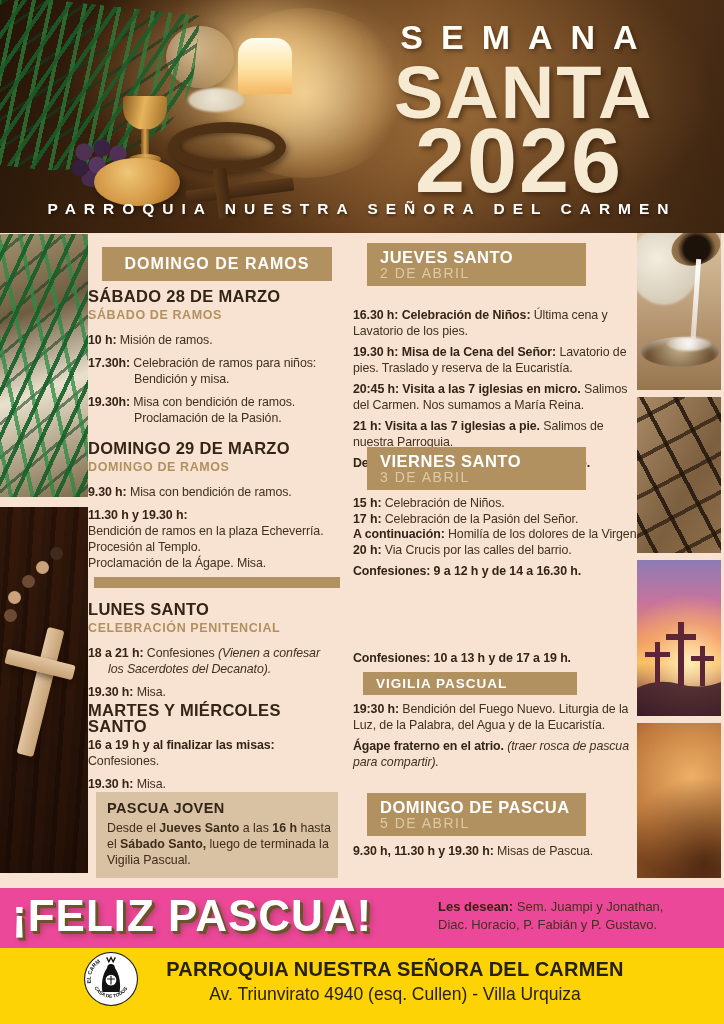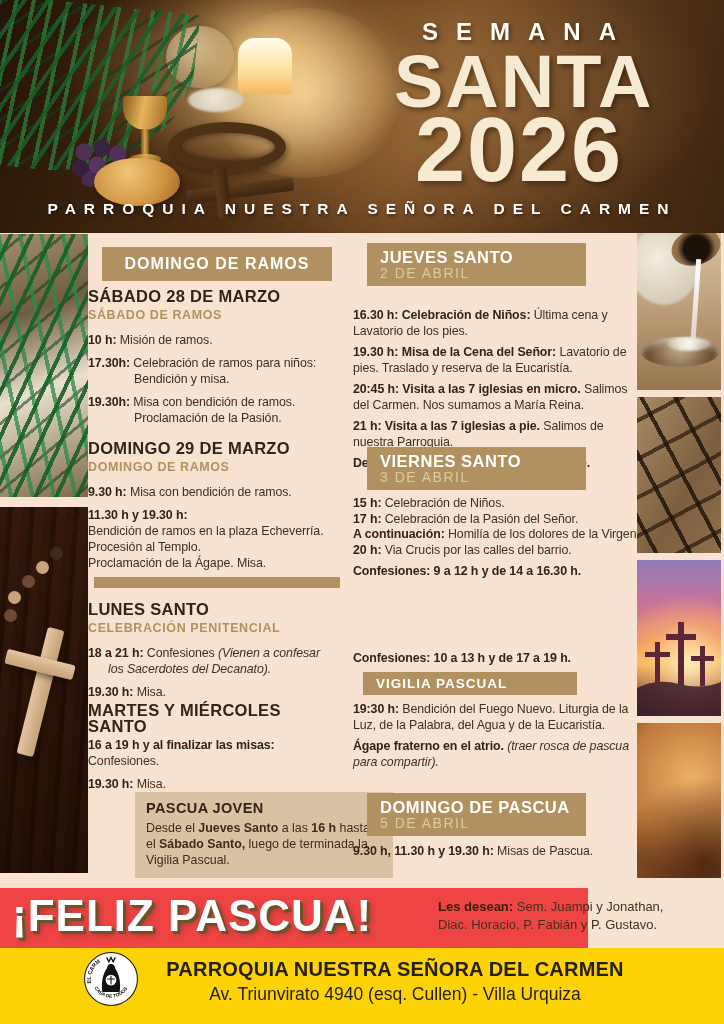--- a/index.html
+++ b/index.html
@@ -47,21 +47,21 @@
   .h-cross{left:186px;top:166px;width:110px;height:50px;transform:rotate(-7deg);}
   .h-beam{position:absolute;left:0;top:18px;width:108px;height:13px;background:linear-gradient(#5c3a1b,#3f2611);border-radius:2px;}
   .h-beam2{position:absolute;left:30px;top:0;width:13px;height:50px;background:linear-gradient(90deg,#5c3a1b,#3f2611);border-radius:2px;}
   .h-palm{left:-18px;top:4px;width:210px;height:170px;transform:rotate(6deg);opacity:.95;
     background:
       repeating-linear-gradient(118deg,transparent 0 9px,rgba(26,94,42,.9) 9px 13px,transparent 13px 20px),
       repeating-linear-gradient(96deg,transparent 0 7px,rgba(46,125,58,.8) 7px 11px,transparent 11px 17px),
       repeating-linear-gradient(140deg,transparent 0 12px,rgba(18,61,30,.65) 12px 15px,transparent 15px 24px);
     border-radius:0 0 70% 0;}
   .hero-title{position:absolute;right:80px;top:18px;width:250px;text-align:center;color:#f7ead3;}
-  .ht1{font-size:24px;font-weight:bold;letter-spacing:18px;margin-right:-18px;color:#fffdf6;
+  .ht1{font-size:34px;font-weight:bold;letter-spacing:18px;margin-right:-18px;color:#fffdf6;
     text-shadow:2px 2px 4px rgba(40,20,5,.55);}
   .ht2{font-size:74px;font-weight:bold;letter-spacing:2px;line-height:60px;margin-top:6px;
     text-shadow:3px 3px 5px rgba(40,20,5,.5);}
   .ht3{font-size:90px;font-weight:bold;letter-spacing:2px;line-height:72px;margin-top:2px;
     text-shadow:3px 3px 5px rgba(40,20,5,.5);}
   .hero-parish{position:absolute;left:0;top:200px;width:724px;text-align:center;color:#ffffff;
     font-size:15.5px;font-weight:bold;letter-spacing:8px;text-shadow:1px 2px 3px rgba(30,15,5,.6);}
 
   
   .simg{position:absolute;overflow:hidden;}
@@ -104,35 +104,35 @@
     font-size:16px;font-weight:bold;letter-spacing:1px;text-align:center;line-height:34px;}
   .sec{position:absolute;left:88px;width:248px;color:#42301f;font-size:12.4px;line-height:16px;letter-spacing:-0.1px;}
   .sec p{margin:0 0 7px 0;}
   .sec-title{font-size:16.5px;font-weight:bold;color:#332416;letter-spacing:.3px;margin:0 0 3px 0;}
   .sec-sub{font-size:12.5px;font-weight:bold;color:#b29160;letter-spacing:.6px;margin:0 0 9px 0;}
   .sec b,.rsec b{color:#332416;}
   .hang{padding-left:46px;text-indent:-46px;}
   .hang20{padding-left:20px;text-indent:-20px;}
   .blk{margin:0 !important;}
   .divider{left:94px;top:577px;width:246px;height:11px;background:#b29160;}
-  .box-pj{left:96px;top:792px;width:226px;background:#d9c2a3;padding:8px 21px 10px 11px;
-    color:#3d2c1c;font-size:12.4px;line-height:16px;margin-left:39px;}
+  .box-pj{left:96px;top:792px;width:226px;background:#d9c2a3;padding:8px 5px 10px 11px;
+    color:#3d2c1c;font-size:12.4px;line-height:16px;}
   .box-pj h3{margin:0 0 4px 0;font-size:14.5px;letter-spacing:.4px;color:#33241a;}
 
   .rhdr{left:367px;width:206px;background:#b29160;color:#fff;padding:5px 0 5px 13px;}
   .rhdr .t{font-size:16.5px;font-weight:bold;letter-spacing:.5px;line-height:18px;}
   .rhdr .d{font-size:14px;color:#ddc9a3;letter-spacing:1.5px;line-height:15px;}
   .rsec{position:absolute;left:353px;width:290px;color:#42301f;font-size:12.4px;line-height:15.5px;letter-spacing:-0.1px;}
   .rsec p{margin:0 0 6px 0;}
   .vig-hdr{left:363px;top:672px;width:214px;background:#b29160;color:#fff;font-size:13.5px;
     font-weight:bold;letter-spacing:1px;padding:4px 0 4px 13px;box-sizing:border-box;}
   .ital{font-style:italic;}
 
   
-  .band{left:0;top:888px;width:588px;height:60px;background:#ef4444;text-decoration:underline;}
+  .band{left:0;top:888px;width:724px;height:60px;background:#ec4899;text-decoration:underline;}
   .feliz{position:absolute;left:12px;top:3px;color:#fff;font-size:44px;font-weight:bold;letter-spacing:1px;
     text-shadow:2px 2px 0 #6d5329,3px 3px 0 #6d5329,4px 4px 6px rgba(60,40,15,.4);}
   .desean{position:absolute;left:438px;top:10px;width:275px;color:#43311a;font-size:13px;line-height:18px;}
   .desean b{color:#33240f;}
   .footer{left:0;top:948px;width:724px;height:76px;background:#fdd305;}
   .logo{position:absolute;left:84px;top:952px;width:54px;height:54px;}
   .ftext{position:absolute;left:150px;top:958px;width:490px;text-align:center;color:#26200f;}
   .ftitle{font-size:20px;font-weight:bold;letter-spacing:.2px;}
   .faddr{font-size:17.5px;margin-top:3px;}
 </style>

